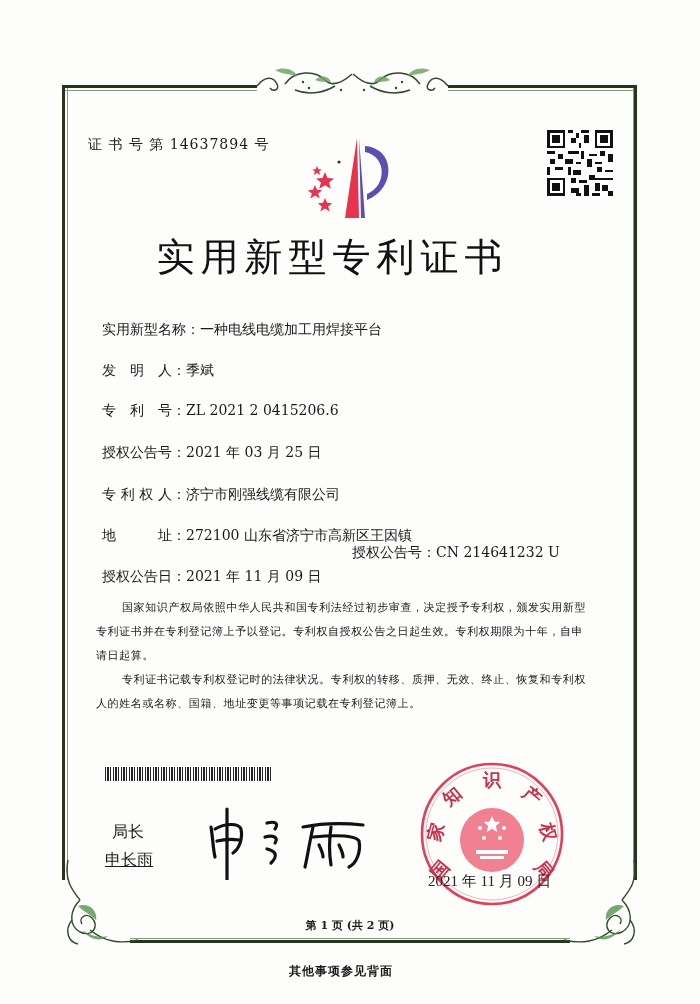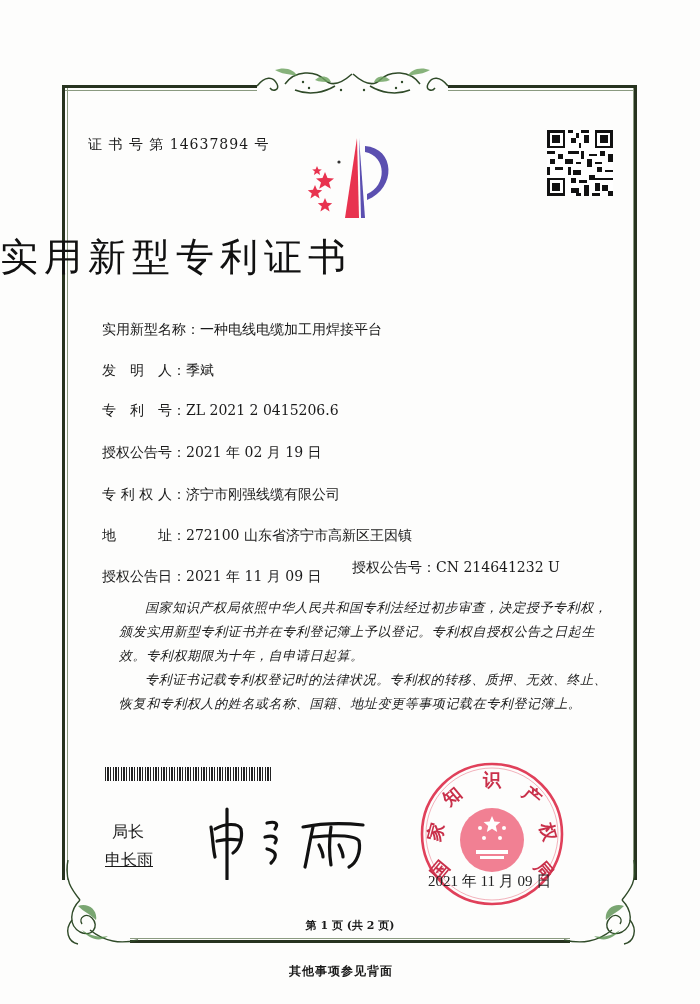--- a/index.html
+++ b/index.html
@@ -15,28 +15,28 @@
   .frame-left::after { content:""; position:absolute; left:2px; top:3px; bottom:0; border-left:1px solid #8a9a80; }
   .frame-right { position:absolute; left:634px; top:85px; width:0; height:795px; border-left:3px solid #27331f; }
   .frame-right::after { content:""; position:absolute; left:-4px; top:3px; bottom:0; border-left:1px solid #8a9a80; }
   .frame-bottom { position:absolute; left:130px; top:940px; width:440px; border-top:3px solid #27331f; }
   .frame-bottom::after { content:""; position:absolute; left:0; right:0; top:-5px; border-top:1px solid #8a9a80; }
   .ornament { position:absolute; }
 
   .cert-no { position:absolute; left:88px; top:136px; font-size:14px; letter-spacing:1px;text-align:right; }
   .qr { position:absolute; left:547px; top:130px; width:66px; height:66px; }
   .logo { position:absolute; left:295px; top:130px; width:110px; height:90px; }
-  .title { position:absolute; left:0; width:665px; top:232px; text-align:left;
+  .title { position:absolute; left:0; width:665px; top:232px; text-align:center;
            font-family:"DejaVu Sans", "Liberation Sans", sans-serif; font-size:38px; letter-spacing:6px; color:#111; }
 
   .field { position:absolute; left:102px; font-size:14px; white-space:nowrap; }
   .field .lbl { display:inline-block; }
   .lbl-spread { display:inline-flex; justify-content:space-between; width:70px; }
 
-  .para { position:absolute; left:119px; width:496px; font-size:13px; line-height:24px; text-indent:26px; letter-spacing:0.6px;font-style:italic; }
+  .para { position:absolute; left:96px; width:496px; font-size:11px; line-height:24px; text-indent:26px; letter-spacing:0.6px; }
 
   .barcode { position:absolute; left:105px; top:767px; width:167px; height:14px;
     background:repeating-linear-gradient(90deg,#222 0 1px,#fff 1px 2px,#222 2px 4px,#fff 4px 5px,#222 5px 6px,#fff 6px 8px); }
   .dir-title { position:absolute; left:112px; top:822px; font-family:"DejaVu Sans","Liberation Sans",sans-serif; font-size:16px; }
   .dir-name { position:absolute; left:105px; top:850px; font-family:"DejaVu Sans","Liberation Sans",sans-serif; font-size:16px;text-decoration:underline; }
   .signature { position:absolute; left:205px; top:805px; width:170px; height:75px; }
 
   .seal { position:absolute; left:418px; top:760px; width:148px; height:148px; }
   .seal-date { position:absolute; left:428px; top:872px; font-family:"Liberation Serif", serif; font-size:15px; color:#222; letter-spacing:0px; }
 
@@ -181,21 +181,21 @@
 
 <div class="field" style="top:402px">
   <span class="lbl-spread">
     <span>专</span>
     <span>利</span>
     <span>号</span>
   </span><span>：</span><span>ZL 2021 2 0415206.6</span>
 </div>
 
 <div class="field" style="top:444px">
-  <span class="lbl">授权公告号：</span><span>2021 年 02 月 19 日</span>
+  <span class="lbl">授权公告号：</span><span>2021 年 03 月 25 日</span>
 </div>
 
 <div class="field" style="top:486px">
   <span class="lbl-spread">
     <span>专</span>
     <span>利</span>
     <span>权</span>
     <span>人</span>
   </span><span>：</span><span>济宁市刚强线缆有限公司</span>
 </div>
@@ -204,21 +204,21 @@
   <span class="lbl-spread">
     <span>地</span>
     <span>址</span>
   </span><span>：</span><span>272100 山东省济宁市高新区王因镇</span>
 </div>
 
 <div class="field" style="top:568px">
   <span class="lbl">授权公告日：</span><span>2021 年 11 月 09 日</span>
 </div>
 
-<div class="field" style="top:559px;left:352px">
+<div class="field" style="top:544px;left:352px">
   <span class="lbl">授权公告号：</span><span>CN 214641232 U</span>
 </div>
 
 <div class="para" style="top:596px">国家知识产权局依照中华人民共和国专利法经过初步审查，决定授予专利权，颁发实用新型专利证书并在专利登记簿上予以登记。专利权自授权公告之日起生效。专利权期限为十年，自申请日起算。</div>
 <div class="para" style="top:668px">专利证书记载专利权登记时的法律状况。专利权的转移、质押、无效、终止、恢复和专利权人的姓名或名称、国籍、地址变更等事项记载在专利登记簿上。</div>
 
 <div class="barcode"></div>
 <div class="dir-title">局长</div>
 <div class="dir-name">申长雨</div>
 

